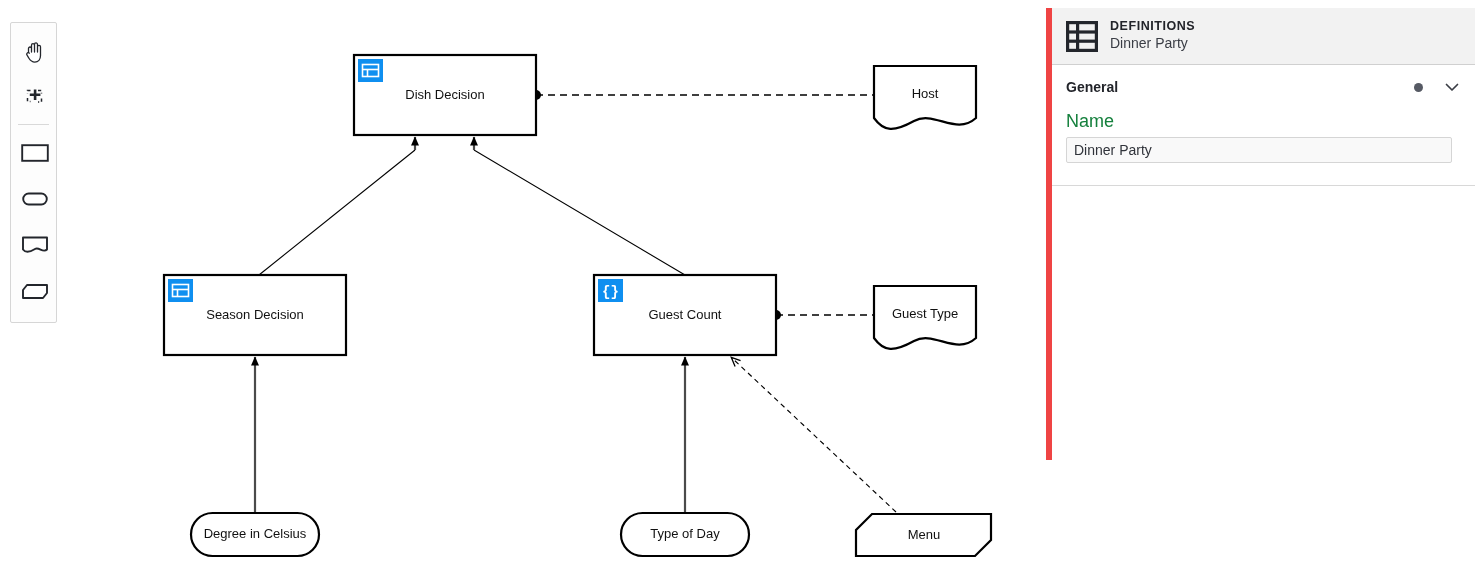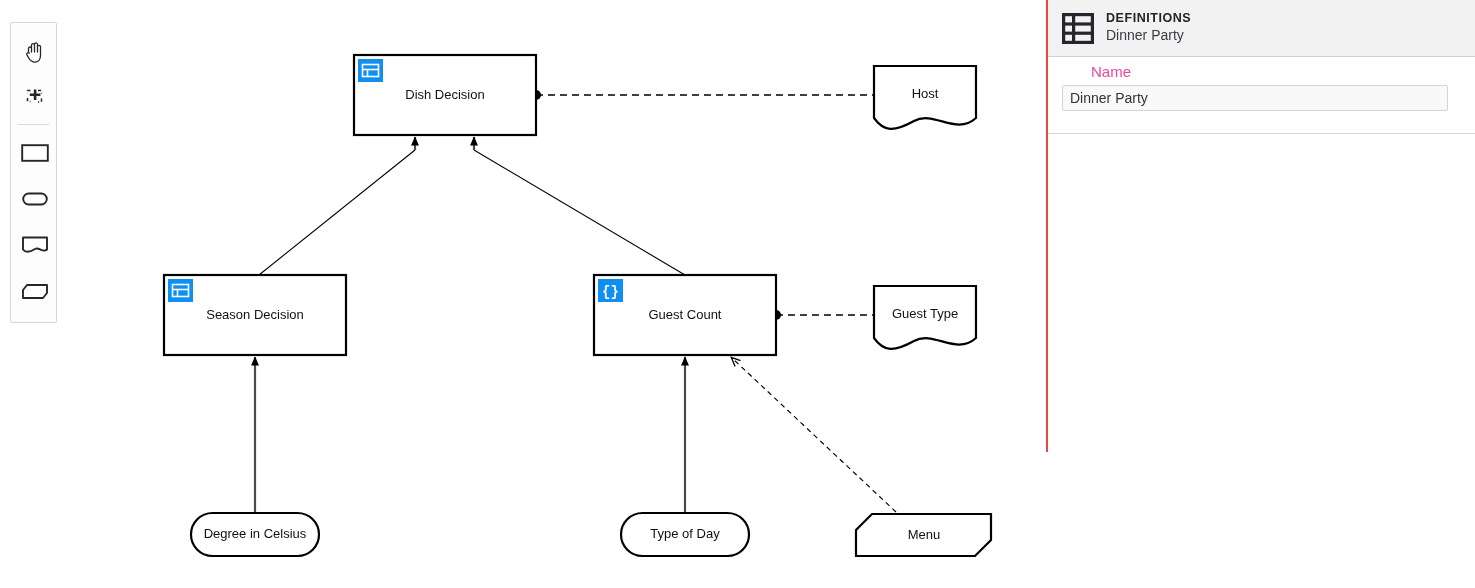--- a/index.html
+++ b/index.html
@@ -48,24 +48,24 @@
   }
   .palette-sep {
     height: 1px;
     background: #d9d9d9;
     margin: 3px 7px 5px 7px;
   }
 
   
   #properties {
     position: absolute;
-    right: 0; top: 0;
+    right: 0; top: 8px;
     width: 429px; height: 452px;
     background: #ffffff;
-    border-left: 2px solid #ef4444;
+    border-left: 6px solid #ef4444;
     z-index: 6;
   }
   #panel-header {
     display: flex;
     align-items: center;
     gap: 12px;
     height: 57px;
     padding: 0 14px;
     background: #f2f2f2;
     border-bottom: 1px solid #d0d0d0;
@@ -100,24 +100,23 @@
   .group-dot {
     width: 9px; height: 9px;
     border-radius: 50%;
     background: #565a64;
     margin-right: 20px;
     cursor: pointer;
   }
   .chev { cursor: pointer; display: block; }
   .field { margin-top: 6px; }
   .field-label {
-    font-size: 15px;
-    color: #ec4899;
+    font-size: 18px;
+    color: #15803d;
     margin-bottom: 5px;
-    margin-left: 29px;
   }
   .field input {
     display: block;
     width: 386px;
     height: 26px;
     padding: 2px 7px;
     font-family: "Liberation Sans", sans-serif;
     font-size: 14px;
     color: #30333a;
     background: #f9f9f9;
@@ -299,20 +298,27 @@
         <line x1="11.6" y1="1.6" x2="11.6" y2="29.4" stroke="#23262c" stroke-width="3.2"></line>
       </svg>
       <div class="ph-text">
         <div class="ph-kind">DEFINITIONS</div>
         <div class="ph-name">Dinner Party</div>
       </div>
     </div>
 
     <div class="group">
 
+      <div class="group-head">
+        <div class="group-title">General</div>
+        <div class="group-dot"></div>
+        <svg class="chev" width="18" height="18" viewBox="0 0 18 18">
+          <path d="M3.5 6.5 L9 12 L14.5 6.5" fill="none" stroke="#3a3d45" stroke-width="1.7" stroke-linecap="round" stroke-linejoin="round"></path>
+        </svg>
+      </div>
 
       <div class="field">
         <div class="field-label">Name</div>
         <input type="text" value="Dinner Party" style="">
       </div>
 
       <div class="field">
       </div>
 
     </div>

